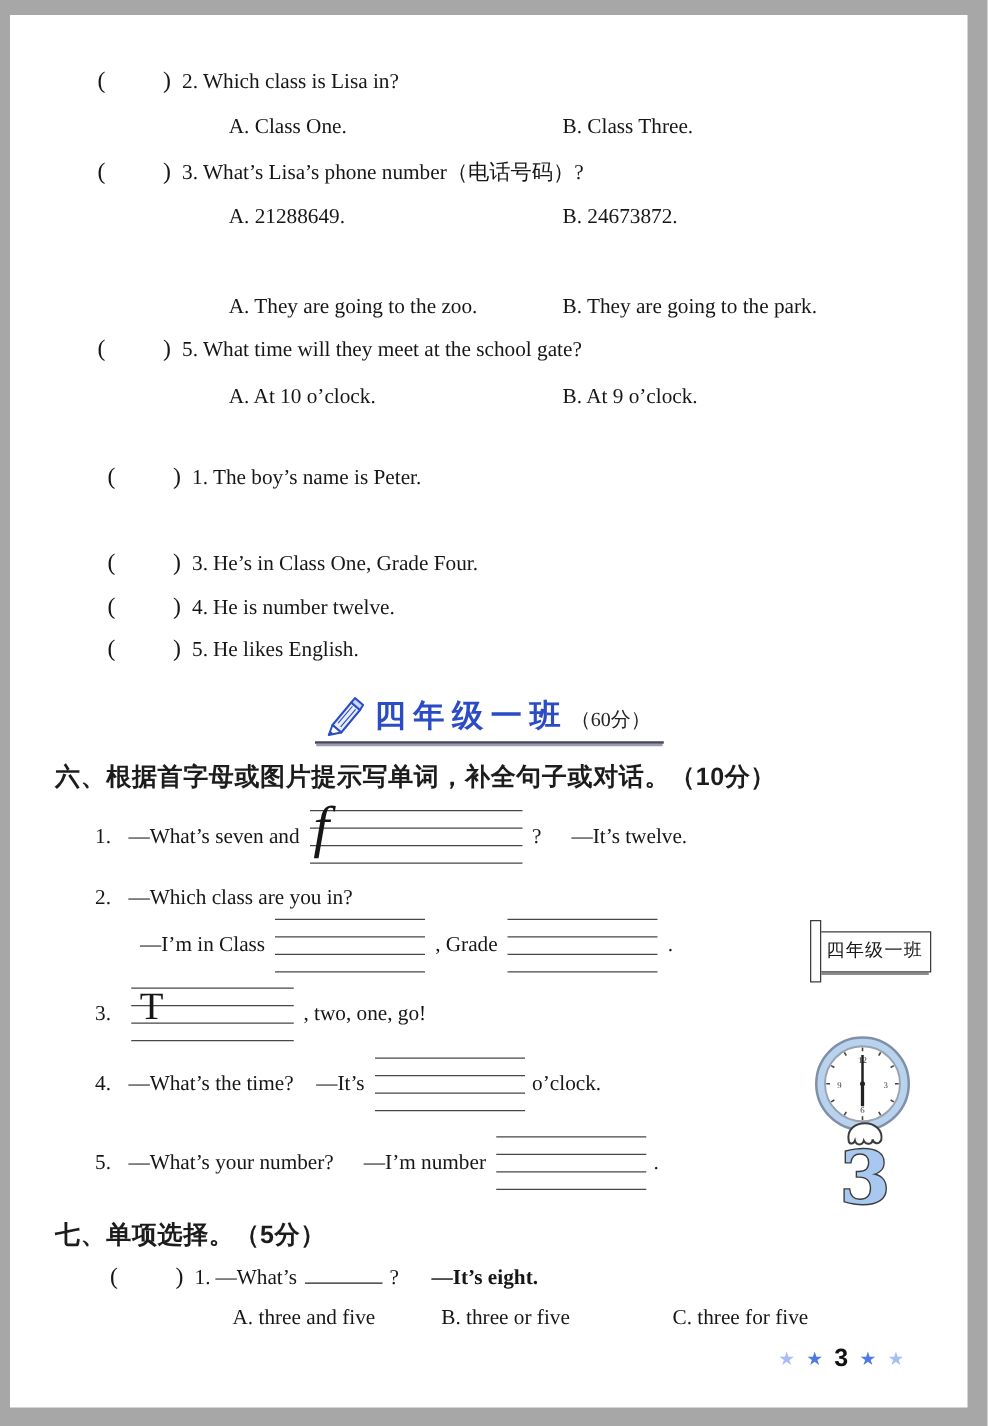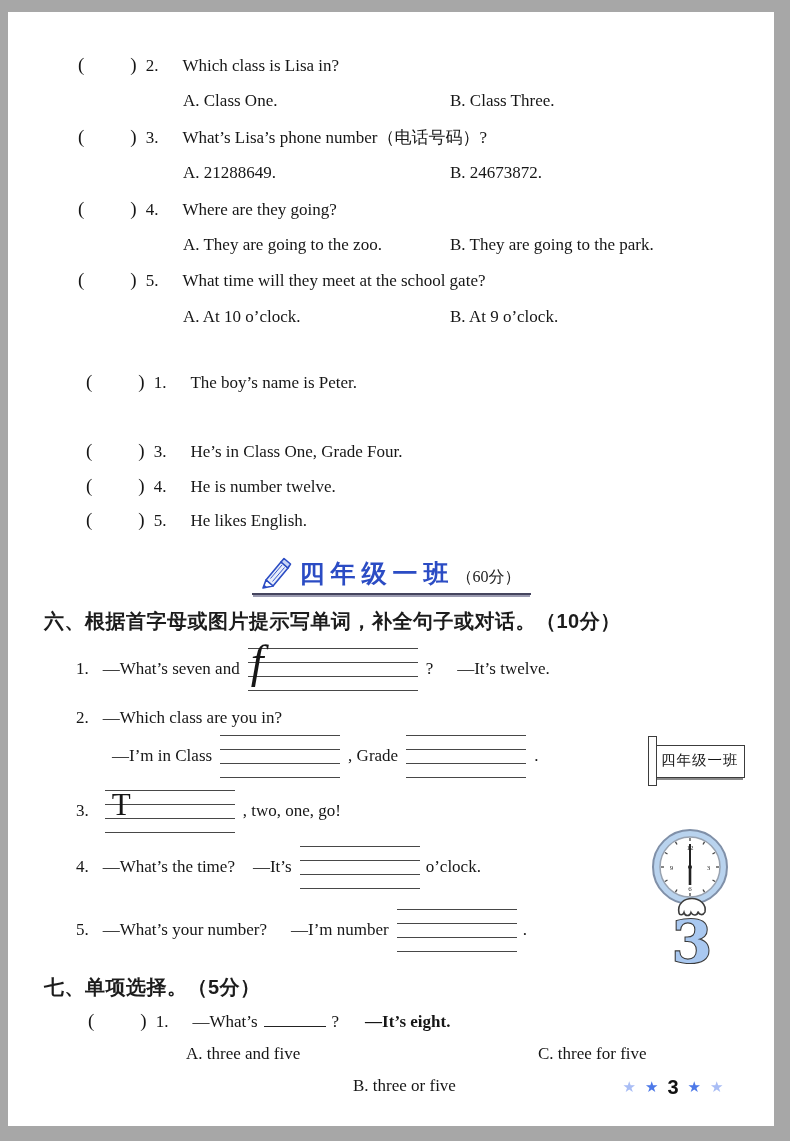--- a/index.html
+++ b/index.html
@@ -11,21 +11,21 @@
   }
   .page{
     position:absolute;left:8px;top:12px;width:766px;height:1114px;
     background:#ffffff;
   }
   .row{position:absolute;white-space:nowrap;font-size:17px;}
   .frow{position:absolute;display:flex;align-items:center;white-space:nowrap;font-size:17px;}
   .paren{font-size:19px;letter-spacing:0;}
   .pgap{display:inline-block;width:46px;}
   .qnum{margin-left:9px;}
-  .qtext{margin-left:24px;}
+  .qtext{margin-left:4px;}
   .opts{left:175px;}
   .optB{position:absolute;left:267px;top:0;}
   .cn-header{
     position:absolute;left:36px;font-size:20px;font-weight:700;
     font-family:"Liberation Sans","DejaVu Sans",sans-serif;color:#1c1c1c;
     letter-spacing:0.5px;white-space:nowrap;
   }
   
   .banner{position:absolute;top:540px;left:0;width:100%;display:flex;justify-content:center;}
   .banner-inner{
@@ -84,23 +84,20 @@
   </div>
 
   <div class="row" style="top:114px;left:70px;">
     <span class="paren">(</span><span class="pgap"></span><span class="paren">)</span><span class="qnum">3.</span><span class="qtext">What’s Lisa’s phone number（电话号码）?</span>
   </div>
   <div class="row opts" style="top:151px;">
     <span>A. 21288649.</span>
     <span class="optB">B. 24673872.</span>
   </div>
 
-  <div class="row" style="top:186px;left:70px;">
-    <span class="paren">(</span><span class="pgap"></span><span class="paren">)</span><span class="qnum">4.</span><span class="qtext">Where are they going?</span>
-  </div>
   <div class="row opts" style="top:223px;">
     <span>A. They are going to the zoo.</span>
     <span class="optB">B. They are going to the park.</span>
   </div>
 
   <div class="row" style="top:257px;left:70px;">
     <span class="paren">(</span><span class="pgap"></span><span class="paren">)</span><span class="qnum">5.</span><span class="qtext">What time will they meet at the school gate?</span>
   </div>
   <div class="row opts" style="top:295px;">
     <span>A. At 10 o’clock.</span>
@@ -255,21 +252,21 @@
     <path d="M21 17 C19 7 27 2.5 34 2.5 C41.5 2.5 48.5 8 47 16 C45 20 41 19 40 15.5 C40 19.5 35 20.5 33 16.5 C32 20.5 27 20.5 26 16.5 C25 19.5 21.5 19.5 21 17 Z" fill="#ffffff" stroke="#3b3b3b" stroke-width="1.6"></path>
   </svg>
 
   <div class="cn-header" style="top:962px;">七、单项选择。（5分）</div>
 
   <div class="row" style="top:997px;left:80px;">
     <span class="paren">(</span><span class="pgap"></span><span class="paren">)</span><span class="qnum">1.</span><span class="qtext">—What’s</span><span class="uscore"></span><span>?</span><span style="margin-left:26px;font-weight:bold;">—It’s eight.</span>
   </div>
   <div class="row" style="top:1032px;left:178px;">
     <span>A. three and five</span>
-    <span style="position:absolute;left:167px;top:0;margin-top:32px;">B. three or five</span>
+    <span style="position:absolute;left:167px;top:0;">B. three or five</span>
     <span style="position:absolute;left:352px;top:0;">C. three for five</span>
   </div>
 
   <div class="footer">
     <span class="star light">★</span>
     <span class="star dark">★</span>
     <span class="pagenum">3</span>
     <span class="star dark">★</span>
     <span class="star light">★</span>
   </div>

